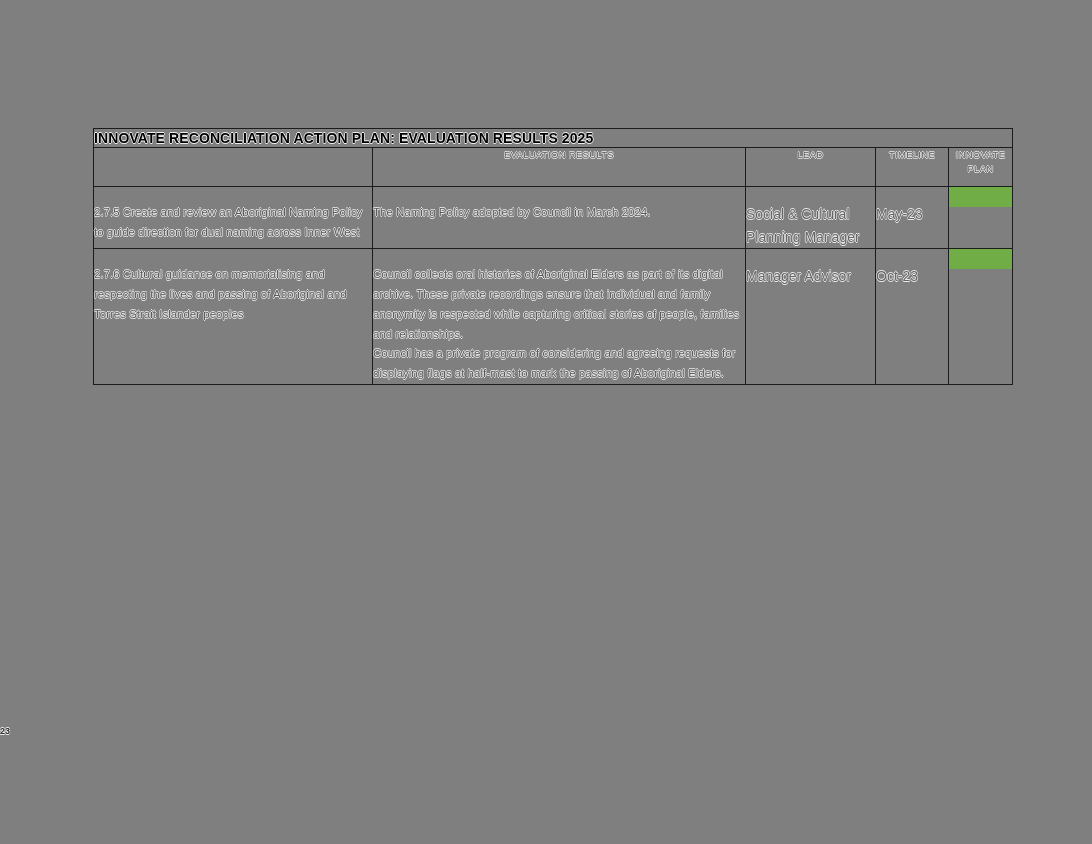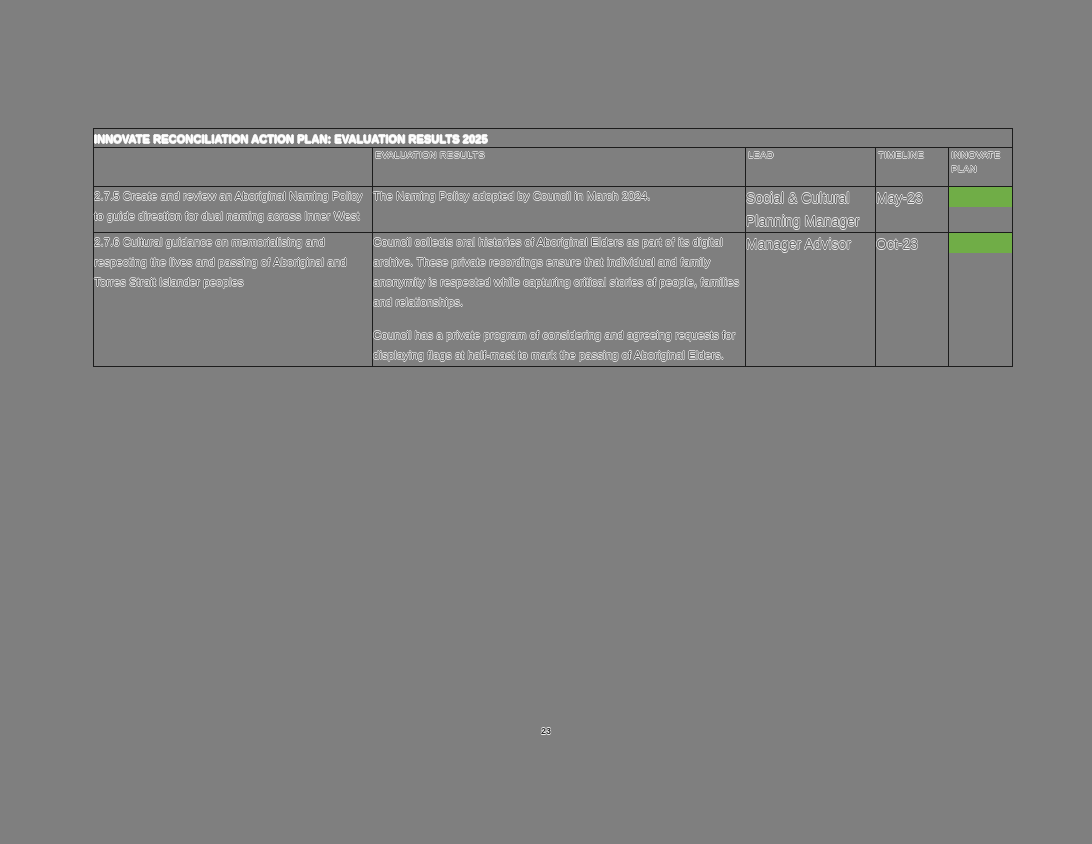--- a/index.html
+++ b/index.html
@@ -43,36 +43,36 @@
     background: #7f7f7f;
     color: #d8d8d8;
   }
 
   
   .title-cell {
     padding: 3px 4px 4px 4px;
     border-bottom: 1px solid #1c1c1c;
   }
   .title-text {
-    font-size: 11px;
+    font-size: 14px;
     font-weight: bold;
     letter-spacing: 0.1px;
-    color: #ffffff;
+    color: #000000;
     text-shadow:
       0.7px 0 0 #efefef,
       -0.7px 0 0 #efefef,
       0 0.7px 0 #efefef,
       0 -0.7px 0 #efefef;
     white-space: nowrap;
   }
 
   
   .hdr {
     height: 38px;
-    text-align: left;
+    text-align: center;
     vertical-align: middle;
   }
   .hdr-text {
     display: block;
     font-size: 9.5px;
     letter-spacing: 0.3px;
     color: #5e5e5e;
     text-shadow:
       0.6px 0 0 #e6e6e6,
       -0.6px 0 0 #e6e6e6,
@@ -89,28 +89,29 @@
   .cell-text {
     display: block;
     font-size: 11.5px;
     line-height: 1.72;
     color: #5a5a5a;
     text-shadow:
       0.6px 0 0 #e9e9e9,
       -0.6px 0 0 #e9e9e9,
       0 0.6px 0 #e9e9e9,
       0 -0.6px 0 #e9e9e9;
+    margin-top: 16px;
   }
   .cell-text.small {
     font-size: 14px;
     line-height: 1.62;
     color: #666;
   }
   .cell-text + .cell-text {
-    margin-top: 14px;
+    margin-top: 0;
   }
 
   
   .col-action  { width: 279px; }
   .col-results { width: 373px; }
   .col-lead    { width: 130px; }
   .col-time    { width: 73px;  }
   .col-light   { width: 64px;  }
 
   .light-cell {
@@ -123,21 +124,20 @@
     min-height: 20px;
     background: #70ad47;
   }
 
   
   .page-number {
     position: absolute;
     left: 0;
     top: 726px;
     width: 1092px;
-    text-align: center;
     font-size: 9px;
     font-weight: bold;
     color: #2c2c2c;
     text-shadow:
       0.6px 0 0 #ededed,
       -0.6px 0 0 #ededed,
       0 0.6px 0 #ededed,
       0 -0.6px 0 #ededed;
   }
 </style>

